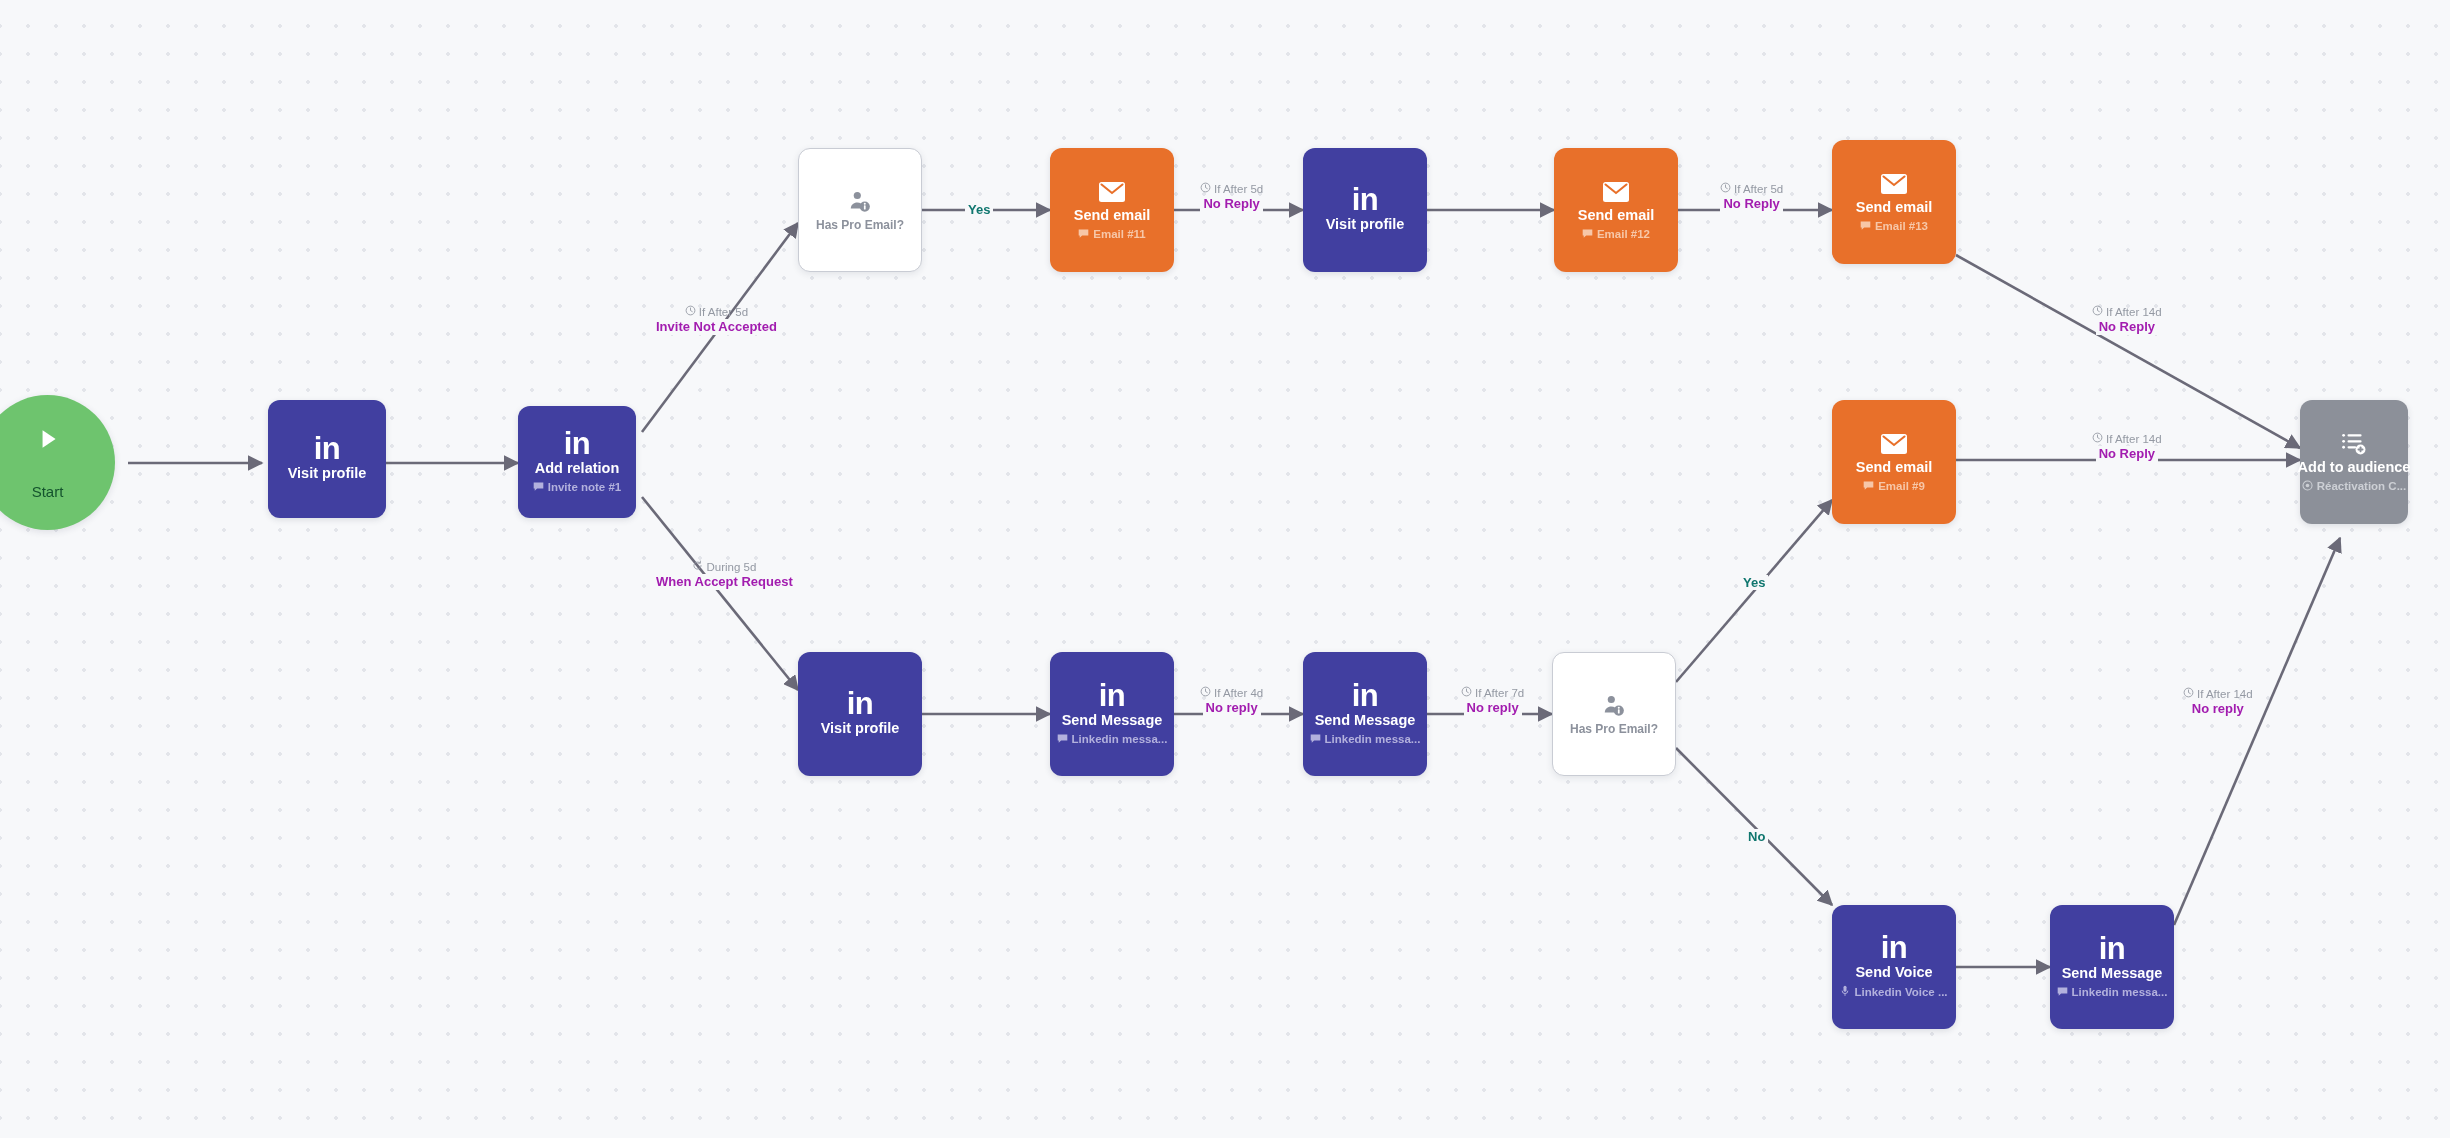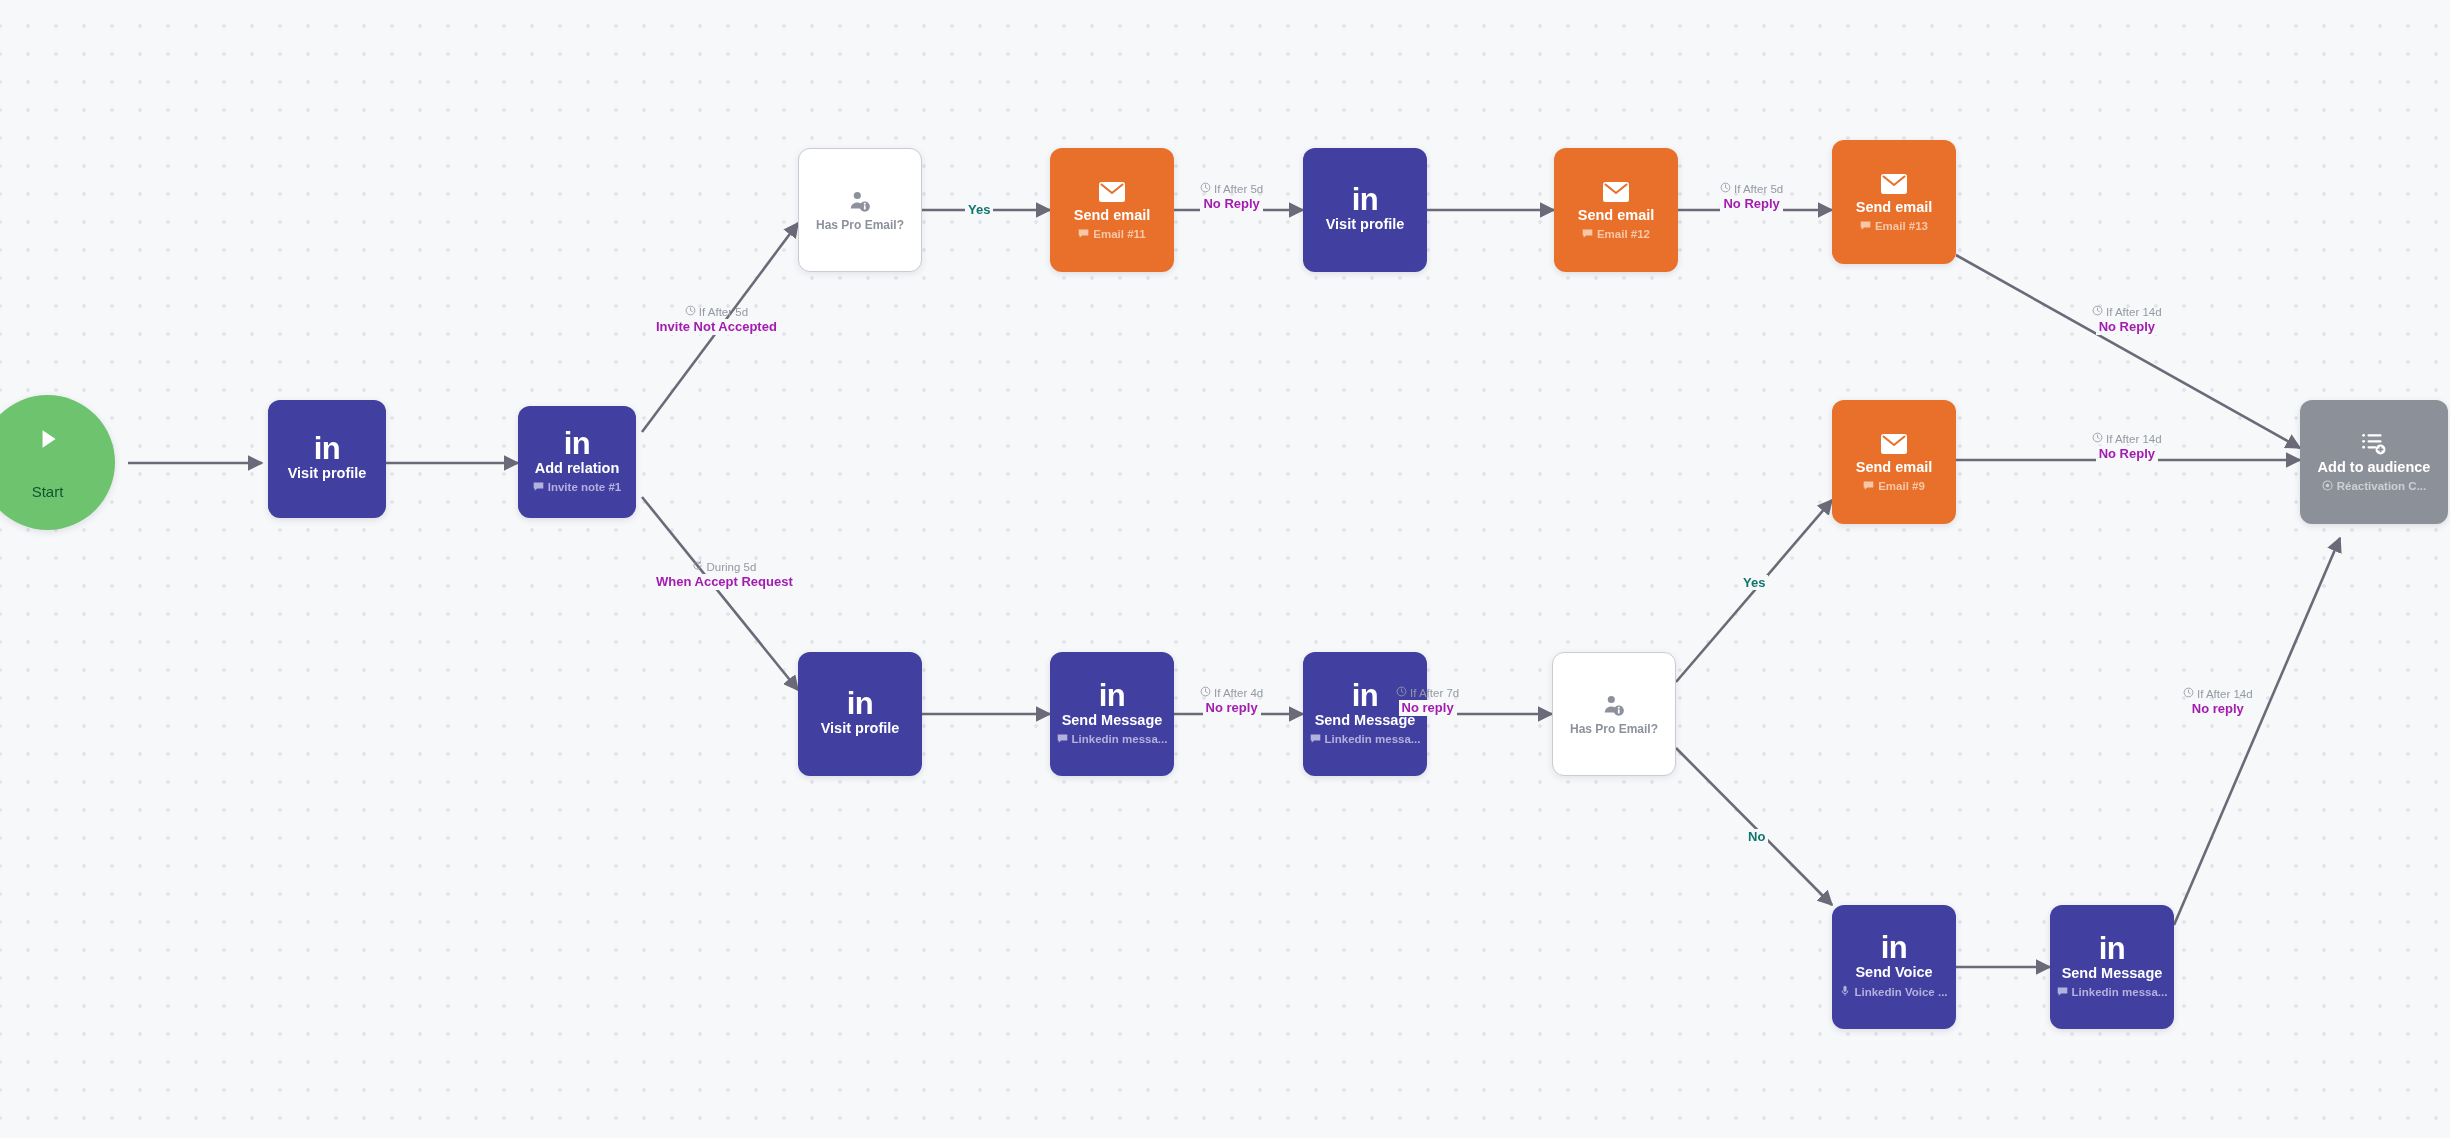--- a/index.html
+++ b/index.html
@@ -312,21 +312,21 @@
     <span class="node-sub">
       <span>
         <svg width="11" height="11" viewBox="0 0 16 16">
             <path d="M1 2h14v9H6l-3.5 3V11H1z" fill="currentColor"></path>
           </svg>
       </span>
       <span>Email #9</span>
     </span>
   </div>
 
-  <div class="node node-audience" style="left:2300px; top:400px; width:148px; height:124px;">
+  <div class="node node-audience" style="left:2300px; top:400px; width:108px; height:124px;">
     <span class="node-icon">
       <svg width="26" height="24" viewBox="0 0 24 22">
         <rect x="6" y="2" width="13" height="2.1" rx="1" fill="#ffffff"></rect>
         <rect x="6" y="7.5" width="13" height="2.1" rx="1" fill="#ffffff"></rect>
         <rect x="6" y="13" width="8" height="2.1" rx="1" fill="#ffffff"></rect>
         <circle cx="2.4" cy="3" r="1.3" fill="#ffffff"></circle>
         <circle cx="2.4" cy="8.5" r="1.3" fill="#ffffff"></circle>
         <circle cx="2.4" cy="14" r="1.3" fill="#ffffff"></circle>
         <circle cx="18" cy="16" r="4.6" fill="#ffffff"></circle>
         <rect x="17.2" y="13.3" width="1.7" height="5.4" rx="0.7" fill="#8c9099"></rect>
@@ -513,21 +513,21 @@
         <svg width="11" height="11" viewBox="0 0 16 16">
             <circle cx="8" cy="8" r="6.4" fill="none" stroke="currentColor" stroke-width="1.3"></circle>
             <path d="M8 4.3V8l2.6 1.6" stroke="currentColor" stroke-width="1.3" fill="none" stroke-linecap="round"></path>
           </svg>
       </span>
       <span>If After 4d</span>
     </span>
     <span class="edge-label-main">No reply</span>
   </div>
 
-  <div class="edge-label" style="left:1396px; top:686px;">
+  <div class="edge-label" style="left:1461px; top:686px;">
     <span class="edge-label-top">
       <span>
         <svg width="11" height="11" viewBox="0 0 16 16">
             <circle cx="8" cy="8" r="6.4" fill="none" stroke="currentColor" stroke-width="1.3"></circle>
             <path d="M8 4.3V8l2.6 1.6" stroke="currentColor" stroke-width="1.3" fill="none" stroke-linecap="round"></path>
           </svg>
       </span>
       <span>If After 7d</span>
     </span>
     <span class="edge-label-main">No reply</span>

